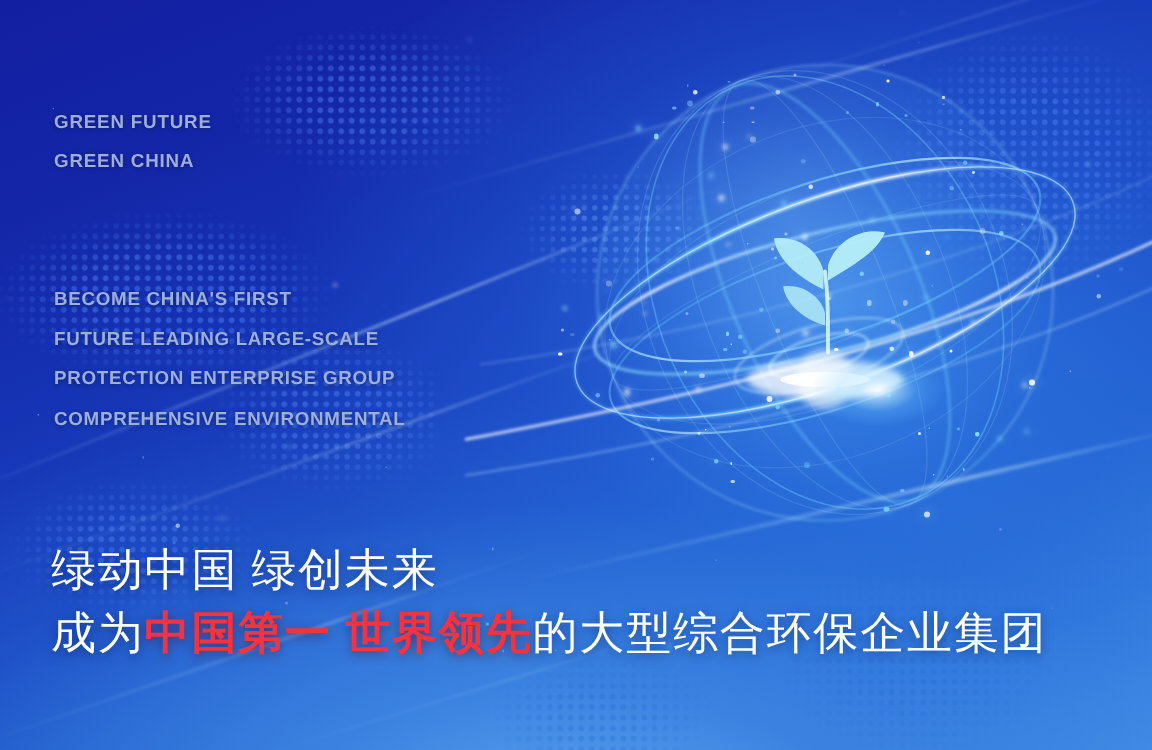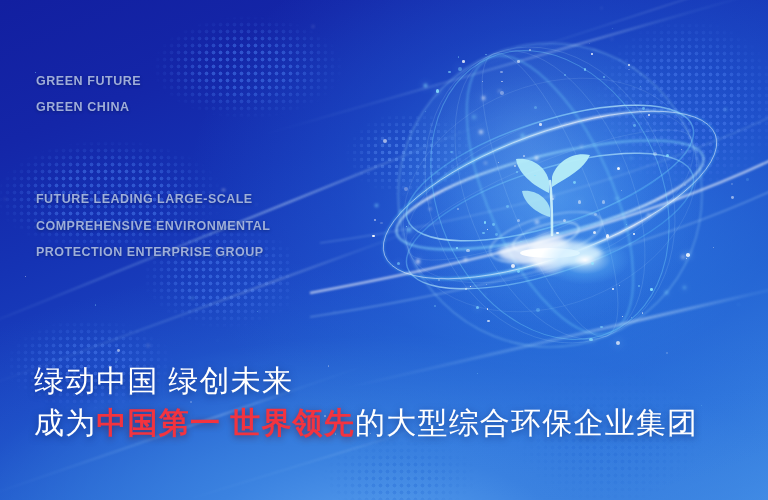--- a/index.html
+++ b/index.html
@@ -78,21 +78,21 @@
   #en-top{position:absolute;left:36px;top:68px;}
   #en-top .ln{font-size:12.5px;font-weight:bold;letter-spacing:.55px;line-height:26px;
     color:#9fadd9;text-shadow:0 1px 3px rgba(5,20,70,.45);}
 
   #en-block{position:absolute;left:36px;top:186px;}
   #en-block .ln{font-size:12.5px;font-weight:bold;letter-spacing:.48px;line-height:26.5px;
     color:#9eafd9;text-shadow:0 1px 3px rgba(5,20,70,.45);}
 
   #cn-block{position:absolute;left:34px;top:362px;}
   #cn-1{font-size:30px;font-weight:400;letter-spacing:1.2px;color:#ffffff;
-    line-height:38px;text-shadow:0 2px 7px rgba(8,30,95,.55);white-space:nowrap;}
+    line-height:38px;text-shadow:0 2px 7px rgba(8,30,95,.55);white-space:nowrap;font-family:Liberation Serif, serif;}
   #cn-2{font-size:30px;font-weight:400;letter-spacing:1.2px;color:#ffffff;
     line-height:38px;margin-top:4px;text-shadow:0 2px 7px rgba(8,30,95,.55);white-space:nowrap;}
   #cn-2 .hl{color:#f3333f;font-weight:bold;text-shadow:0 2px 7px rgba(70,0,10,.45);}
   #cn-2 .gap{display:inline-block;width:9px;}
 </style>
 </head>
 <body>
 
 <div id="banner">
 
@@ -360,23 +360,24 @@
       <div class="pt cy" style="width: 2.43px; height: 2.43px; left: 450.1px; top: 150.5px; opacity: 0.33;"></div>
       <div class="pt sf" style="width: 2.25px; height: 2.25px; left: 610.6px; top: 38.2px; opacity: 0.17;"></div>
     </div>
 
   <div id="en-top">
     <div class="ln">GREEN FUTURE</div>
     <div class="ln">GREEN CHINA</div>
   </div>
 
   <div id="en-block">
+    <div class="ln">BECOME CHINA'S FIRST</div>
     <div class="ln">FUTURE LEADING LARGE-SCALE</div>
+    <div class="ln">PROTECTION ENTERPRISE GROUP</div>
     <div class="ln">COMPREHENSIVE ENVIRONMENTAL</div>
-    <div class="ln">PROTECTION ENTERPRISE GROUP</div>
   </div>
 
   <div id="cn-block">
     <div id="cn-1">绿动中国 绿创未来</div>
     <div id="cn-2"><span>成为</span><span class="hl">中国第一</span><span class="gap"></span><span class="hl">世界领先</span><span>的大型综合环保企业集团</span></div>
   </div>
 
 </div>
 
 </body></html>

